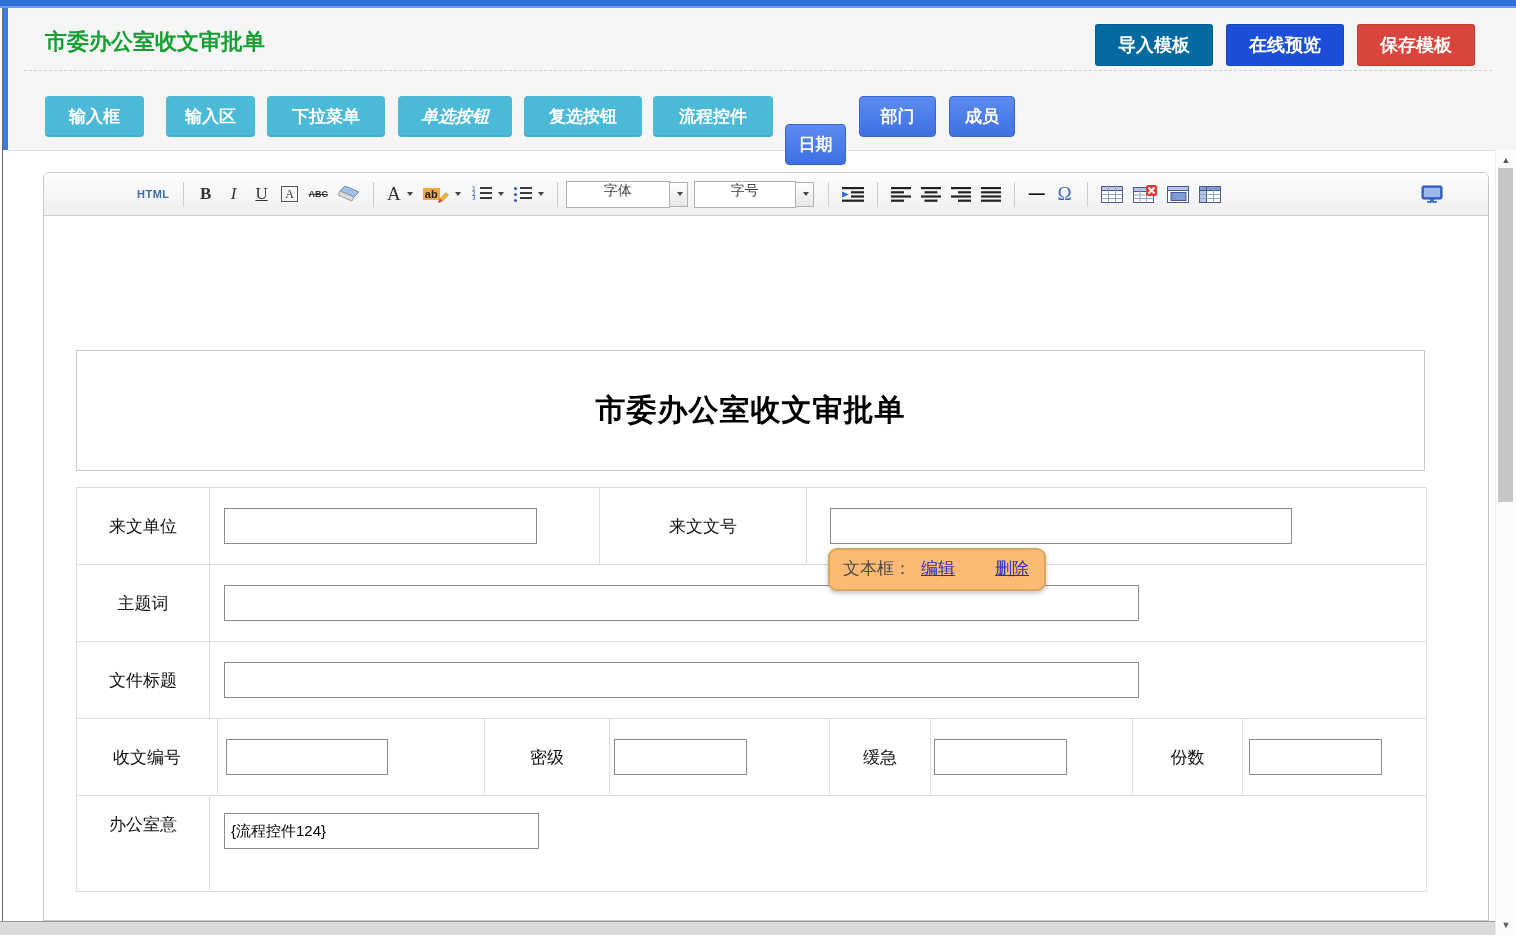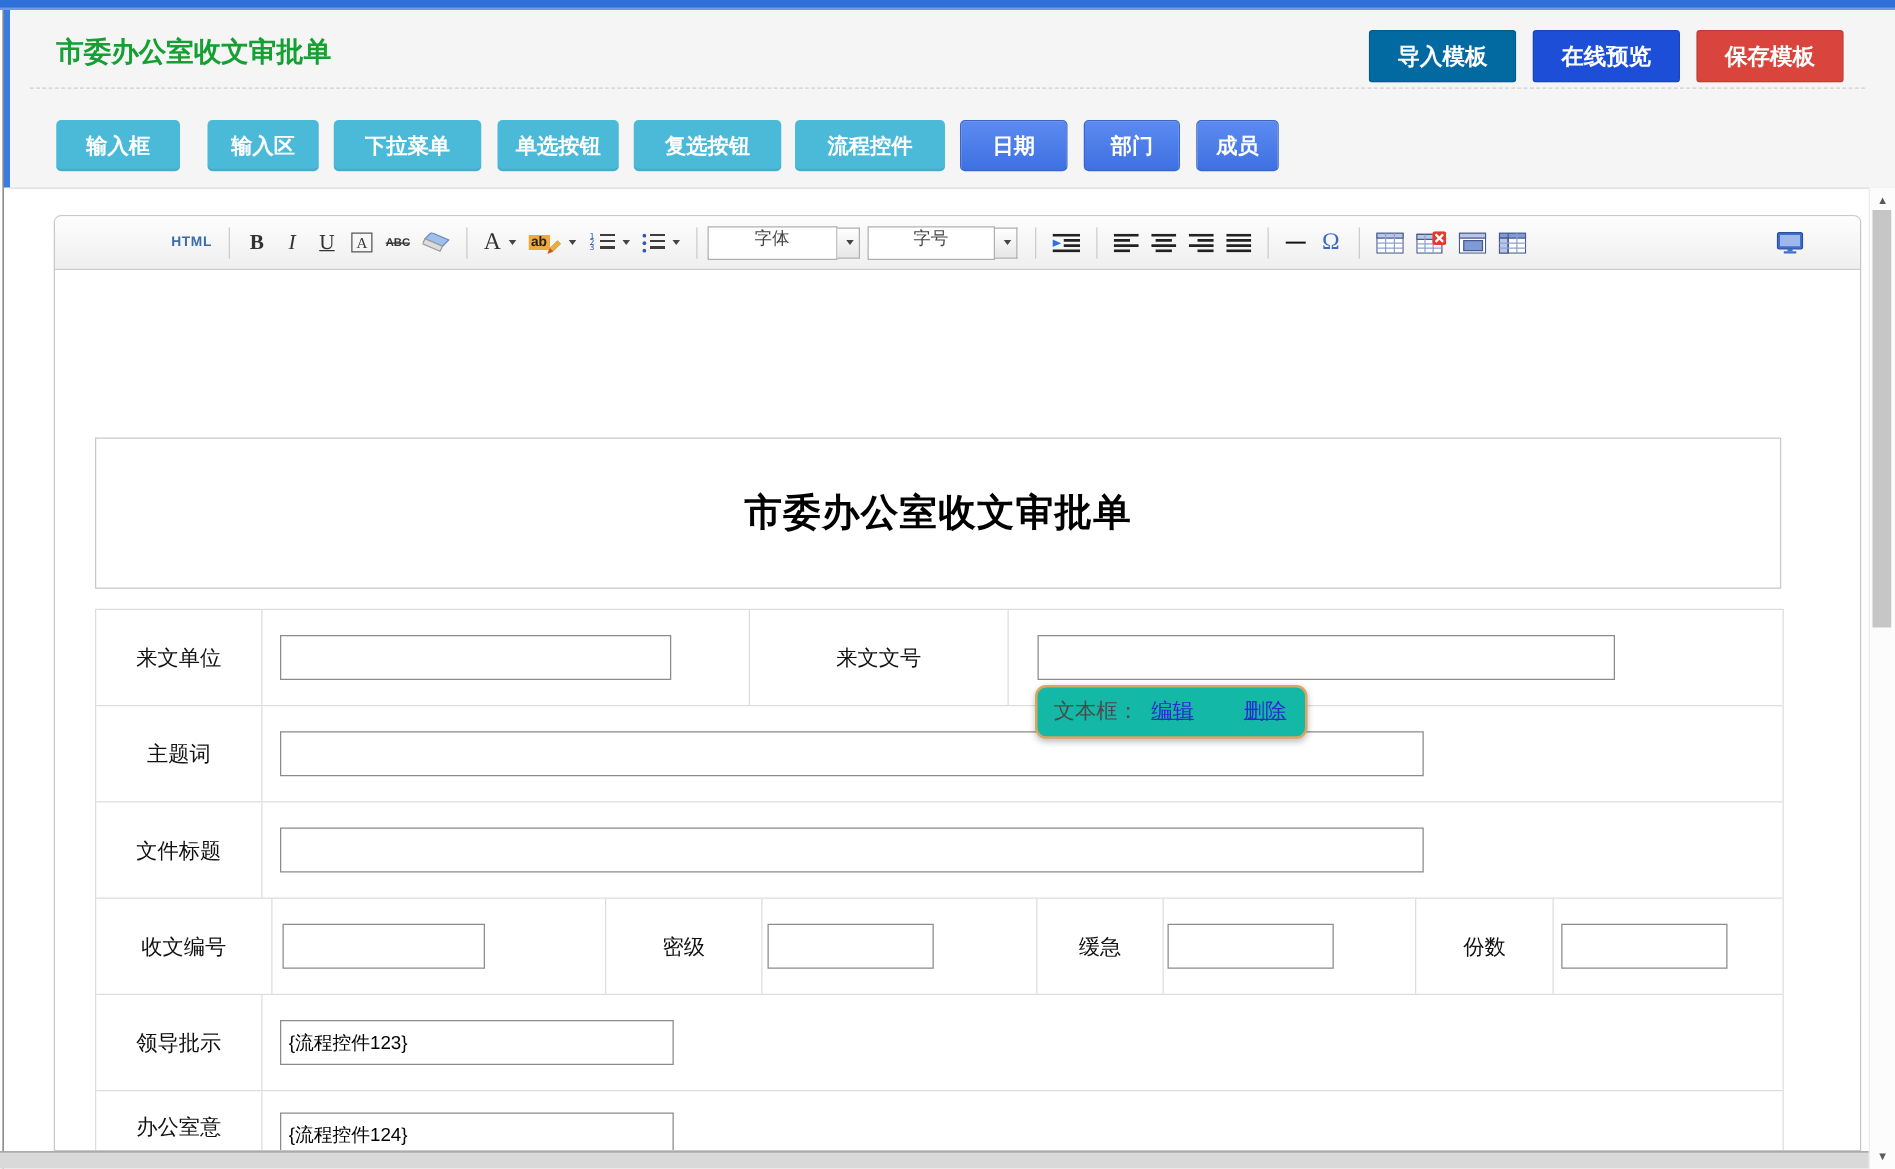--- a/index.html
+++ b/index.html
@@ -22,22 +22,22 @@
        font-family:"Liberation Serif",serif;font-weight:bold;font-size:18px;cursor:pointer;}
   .act.teal{background:#0369a1;}
   .act.green{background:#1d4ed8;}
   .act.red{background:#d9453c;}
   .widgets{position:absolute;left:37px;top:88px;display:flex;}
   .wb{height:41px;border:none;border-radius:4px;color:#fff;font-family:"Liberation Serif",serif;
       font-weight:bold;font-size:17px;margin-right:12px;cursor:pointer;}
   .wb.teal{background:#4bb9d8;box-shadow:inset 0 -2px 0 rgba(0,0,0,.06);}
   .wb.blue{background:linear-gradient(#5b8bf0,#3f70e2);border:1px solid #3a66cc;margin-right:13px;}
   .wb1{width:99px;margin-right:22px;}.wb2{width:89px;}.wb3{width:118px;margin-right:13px;}
-  .wb4{width:97px;}.wb5{width:118px;margin-right:11px;}.wb6{width:120px;}
-  .wb7{width:86px;}.wb8{width:77px;}.wb9{width:66px;font-family:Liberation Serif, serif;}
+  .wb4{width:114px;font-style:italic;}.wb5{width:118px;margin-right:11px;}.wb6{width:120px;}
+  .wb7{width:61px;margin-top:28px;}.wb8{width:77px;}.wb9{width:66px;font-family:Liberation Serif, serif;}
 
   
   .editor-panel{position:absolute;left:43px;top:172px;width:1446px;height:749px;
      border:1px solid #c8c8c8;border-radius:6px 6px 0 0;background:#fff;overflow:hidden;box-sizing:border-box;}
   .etoolbar{height:43px;background:linear-gradient(#fdfdfd,#efefef);border-bottom:1px solid #ccc;
      display:flex;align-items:center;padding-left:88px;box-sizing:border-box;}
   .tbtn{min-width:24px;height:27px;background:transparent;border:none;display:flex;align-items:center;
      justify-content:center;gap:3px;padding:0 3px;margin:0 2px;cursor:pointer;color:#333;}
   .tsep{width:1px;height:25px;background:#ccc;margin:0 8px;display:inline-block;}
   .g-html{font-size:11px;font-weight:bold;color:#3a6ea5;letter-spacing:.5px;}
@@ -75,21 +75,21 @@
   .frow{display:flex;height:76px;border-bottom:1px solid #ddd;}
   .frow:last-child{border-bottom:none;height:95px;}
   .fcell{border-right:1px solid #ddd;box-sizing:border-box;display:flex;align-items:center;}
   .fcell:last-child{border-right:none;}
   .fcell.lab{justify-content:center;font-size:17px;color:#111;}
   .finput{height:36px;border:1px solid #8b8b8b;background:#fff;box-sizing:border-box;
      font-size:15px;padding:0 6px;color:#000;font-family:"Liberation Sans",sans-serif;}
   .frow.toprow .fcell{align-items:flex-start;padding-top:17px;}
 
   
-  .tooltip{position:absolute;left:828px;top:548px;z-index:80;background:#14b8a6;border:2px solid #d9a55f;
+  .tooltip{position:absolute;left:828px;top:548px;z-index:80;background:#fdba74;border:2px solid #d9a55f;
      border-radius:9px;box-shadow:0 2px 5px rgba(0,0,0,.25);padding:7px 15px 9px 13px;display:flex;
      align-items:center;font-family:"Liberation Serif",serif;font-size:17px;white-space:nowrap;}
   .tt-label{color:#4a4a4a;}
   .tt-link{color:#2a2ad0;text-decoration:underline;margin-left:10px;cursor:pointer;}
   .tt-link.del{margin-left:40px;}
 
   
   .scrollbar{position:absolute;right:0;top:150px;bottom:0;width:20px;background:#fcfcfc;
      border-left:1px solid #ececec;z-index:65;}
   .sb-arrow{position:absolute;left:0;width:20px;height:16px;display:flex;align-items:center;
@@ -356,28 +356,20 @@
           <div class="fcell" style="width:202px">
             <input class="finput" style="margin-left: 3px; width: 133px;">
           </div>
           <div class="fcell lab" style="width:110px">
             <span>份数</span>
           </div>
           <div class="fcell" style="width:183px">
             <input class="finput" style="margin-left: 6px; width: 133px;">
           </div>
         </div>
-        <div class="frow">
-          <div class="fcell lab" style="width:133px">
-            <span>领导批示</span>
-          </div>
-          <div class="fcell" style="width:1216px">
-            <input class="finput" style="margin-left: 14px; width: 315px;" value="{流程控件123}">
-          </div>
-        </div>
         <div class="frow toprow">
           <div class="fcell lab" style="width:133px">
             <span>办公室意</span>
           </div>
           <div class="fcell" style="width:1216px">
             <input class="finput" style="margin-left: 14px; width: 315px;" value="{流程控件124}">
           </div>
         </div>
       </div>
     </div>

